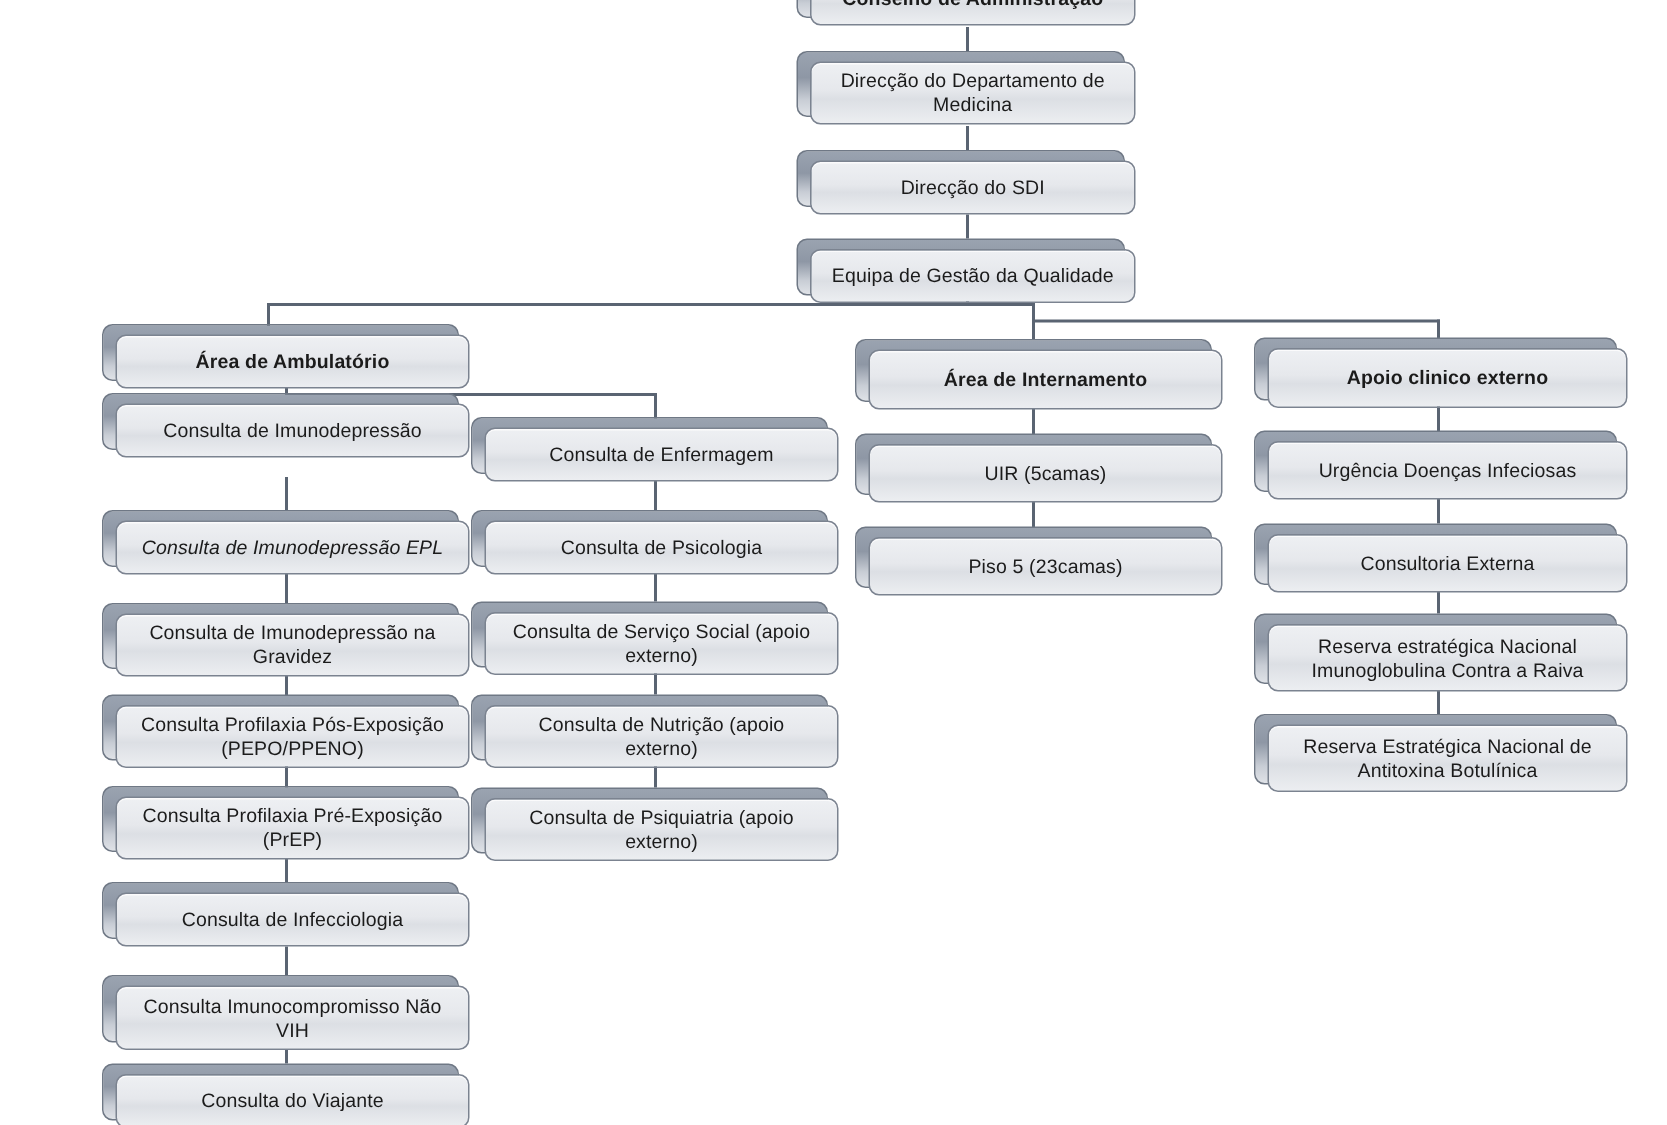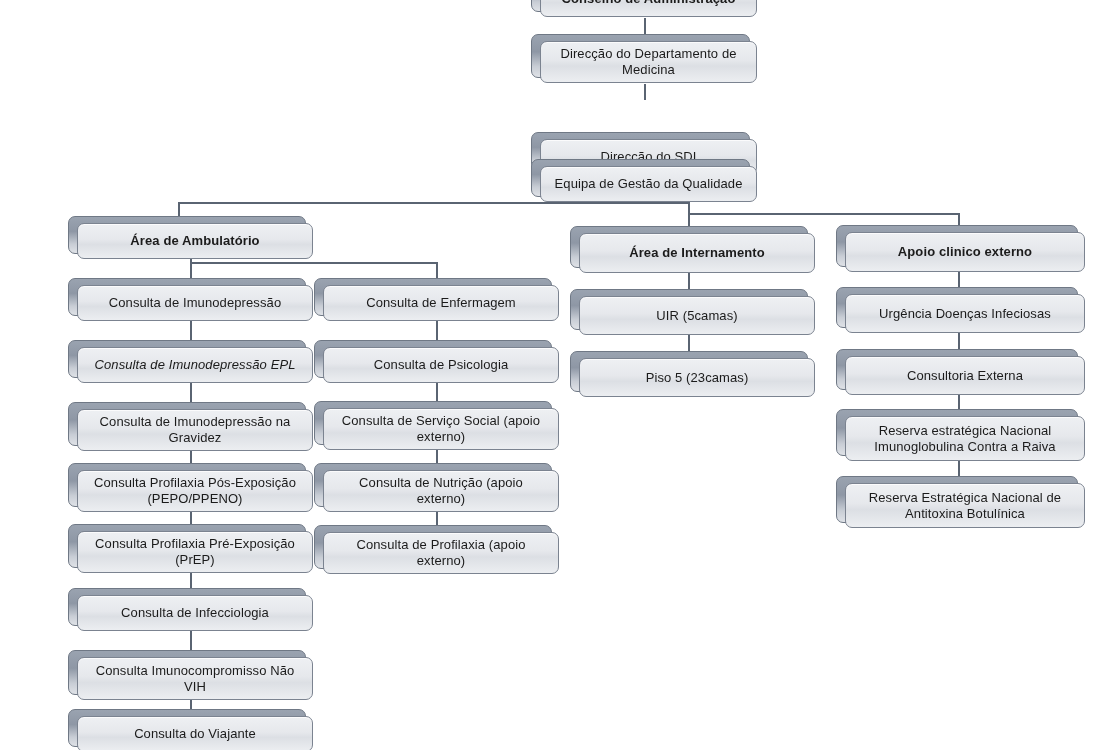--- a/index.html
+++ b/index.html
@@ -121,42 +121,42 @@
     </div>
   </div>
 
   <div class="node" style="left:531px; top:34px; width:217px; height:42px;padding-left:41px;">
     <div class="plate"></div>
     <div class="face">
       <span class="label">Direcção do Departamento de Medicina</span>
     </div>
   </div>
 
-  <div class="node" style="left:531px; top:100px; width:217px; height:36px;margin-top:32px;">
+  <div class="node" style="left:531px; top:100px; width:217px; height:36px;">
     <div class="plate"></div>
     <div class="face">
       <span class="label">Direcção do SDI</span>
     </div>
   </div>
 
   <div class="node" style="left:531px; top:159px; width:217px; height:36px;">
     <div class="plate"></div>
     <div class="face">
       <span class="label">Equipa de Gestão da Qualidade</span>
     </div>
   </div>
 
   <div class="node bold" style="left:68px; top:216px; width:236px; height:36px;padding-left:31px;">
     <div class="plate"></div>
     <div class="face">
       <span class="label">Área de Ambulatório</span>
     </div>
   </div>
 
-  <div class="node" style="left:68px; top:278px; width:236px; height:36px;text-decoration:underline;">
+  <div class="node" style="left:68px; top:262px; width:236px; height:36px;text-decoration:underline;">
     <div class="plate"></div>
     <div class="face">
       <span class="label">Consulta de Imunodepressão</span>
     </div>
   </div>
 
   <div class="node" style="left:68px; top:340px; width:236px; height:36px;font-style:italic;">
     <div class="plate"></div>
     <div class="face">
       <span class="label">Consulta de Imunodepressão EPL</span>
@@ -229,21 +229,21 @@
   <div class="node" style="left:314px; top:463px; width:236px; height:42px;">
     <div class="plate"></div>
     <div class="face">
       <span class="label">Consulta de Nutrição (apoio externo)</span>
     </div>
   </div>
 
   <div class="node" style="left:314px; top:525px; width:236px; height:42px;">
     <div class="plate"></div>
     <div class="face">
-      <span class="label">Consulta de Profilaxia (apoio externo)</span>
+      <span class="label">Consulta de Psiquiatria (apoio externo)</span>
     </div>
   </div>
 
   <div class="node bold" style="left:570px; top:226px; width:236px; height:40px;">
     <div class="plate"></div>
     <div class="face">
       <span class="label">Área de Internamento</span>
     </div>
   </div>
 

